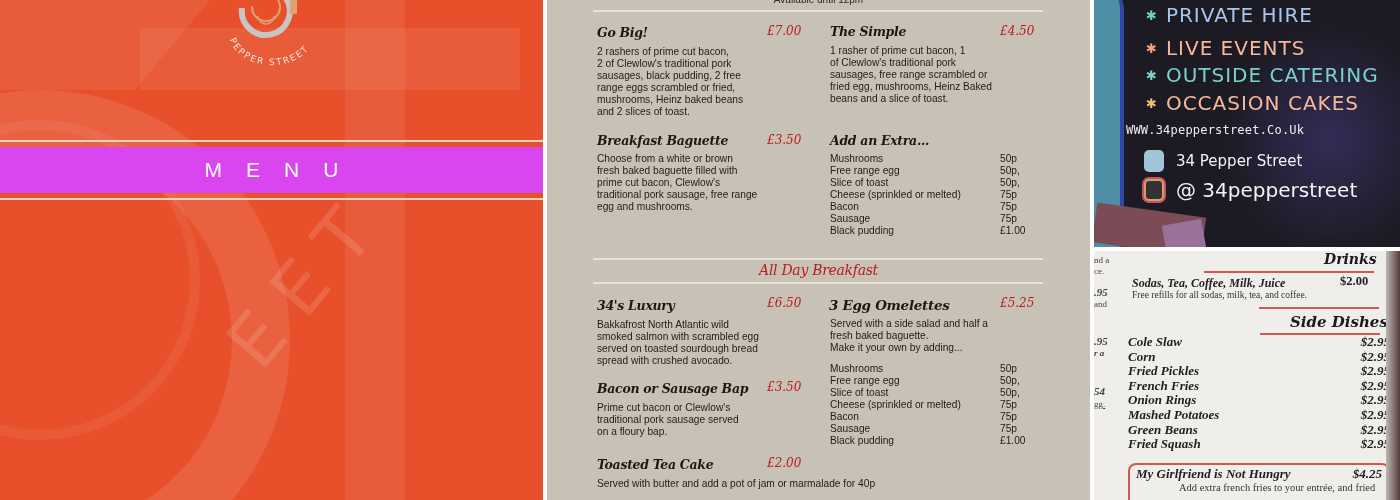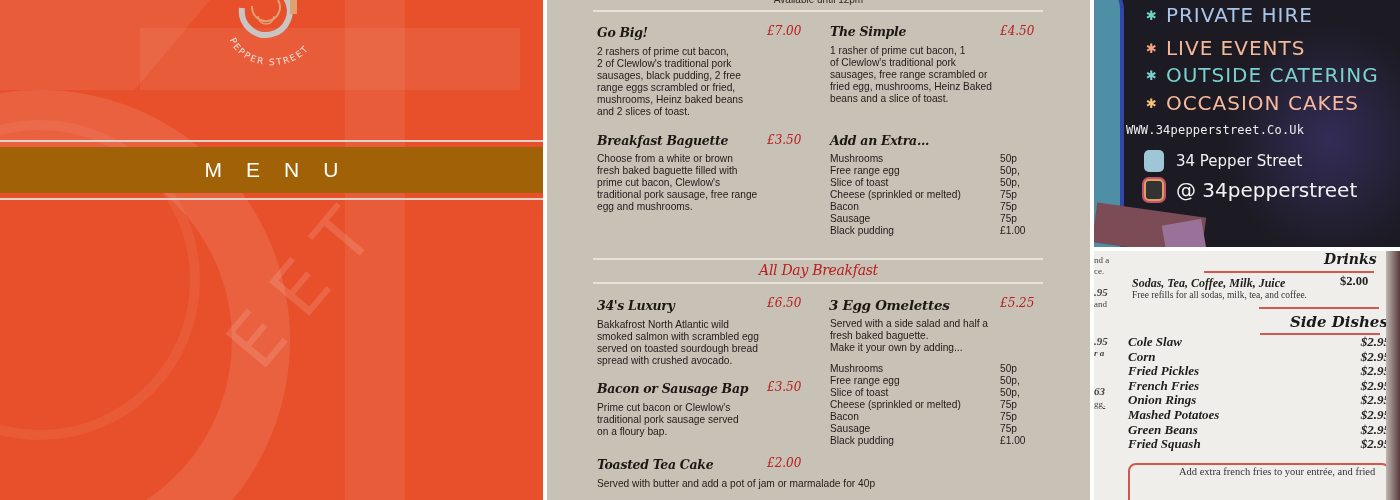--- a/index.html
+++ b/index.html
@@ -13,21 +13,21 @@
   .cover .bg-four-h { left: 140px; top: 28px; width: 380px; height: 62px; }
   .cover .bg-four-d { left: -10px; top: 0; width: 220px; height: 90px; transform: skewX(-40deg); transform-origin: left top; }
   .cover .bg-ring { position: absolute; border-radius: 50%; border: 58px solid rgba(255,255,255,0.1); }
   .cover .bg-ring.r1 { left: -210px; top: 90px; width: 500px; height: 500px; }
   .cover .bg-ring.r2 { left: -120px; top: 120px; width: 320px; height: 320px; border-width: 10px; border-color: rgba(255,255,255,0.06); }
   .cover .bg-street { position: absolute; left: 210px; top: 330px; color: rgba(255,255,255,0.13); font-size: 72px; letter-spacing: 22px; transform: rotate(-50deg); transform-origin: left top; white-space: nowrap; font-family: "DejaVu Sans", sans-serif; }
 
   .logo { position: absolute; left: 220px; top: -10px; width: 100px; height: 80px; }
   .logo-text { position: absolute; left: 222px; top: 20px; width: 100px; height: 50px; }
 
-  .menu-band { position: absolute; left: 0; top: 147px; width: 543px; height: 46px; background: #a16207; display: flex; align-items: center; justify-content: center; }
+  .menu-band { position: absolute; left: 0; top: 147px; width: 543px; height: 46px; background: #d946ef; display: flex; align-items: center; justify-content: center; }
   .menu-band .line-top { position: absolute; left: 0; top: -7px; width: 100%; height: 2px; background: #dcd2c8; }
   .menu-band .line-bot { position: absolute; left: 0; bottom: -7px; width: 100%; height: 2px; background: #dcd2c8; }
   .menu-band span { color: #ffffff; font-size: 21px; letter-spacing: 24px; padding-left: 24px; font-family: "Liberation Sans", sans-serif; }
 
   
   .breakfast { position: absolute; left: 547px; top: 0; width: 543px; height: 500px; background: #c8c1b6; color: #1f1c19; overflow: hidden; }
   .breakfast .avail { position: absolute; left: 0; width: 100%; top: -6px; text-align: center; font-size: 10px; color: #2b2824; }
   .breakfast .rule { position: absolute; left: 46px; width: 450px; height: 2px; background: #e7e1d8; }
   .item-title { position: absolute; font-family: "DejaVu Serif", serif; font-style: italic; font-weight: bold; font-size: 12.5px; color: #1b1815; letter-spacing: -0.3px; text-align: right; }
   .item-price { position: absolute; font-family: "DejaVu Serif", serif; font-style: italic; font-size: 12px; color: #b91c1c; }
@@ -244,21 +244,21 @@
 </div>
 
 <div class="diner">
   <div class="left-col">
     <div style="position:absolute; top:4px">nd a</div>
     <div style="position:absolute; top:15px">ce.</div>
     <div style="position:absolute; top:35px; font-weight:bold; font-style:italic; font-size:11px">.95</div>
     <div style="position:absolute; top:48px">and</div>
     <div style="position:absolute; top:84px; font-weight:bold; font-style:italic; font-size:11px">.95</div>
     <div style="position:absolute; top:97px; font-weight:bold; font-style:italic">r a</div>
-    <div style="position:absolute; top:134px; font-weight:bold; font-style:italic; font-size:11px">63</div>
+    <div style="position:absolute; top:134px; font-weight:bold; font-style:italic; font-size:11px">54</div>
     <div style="position:absolute; top:148px; text-decoration:underline">gg.</div>
   </div>
 
   <div class="heading" style="left:230px; top:0px">Drinks</div>
   <div class="redline" style="left:110px; top:20px; width:170px"></div>
   <div class="drink-name">Sodas, Tea, Coffee, Milk, Juice</div>
   <div class="drink-price">$2.00</div>
   <div class="drink-note">Free refills for all sodas, milk, tea, and coffee.</div>
   <div class="redline" style="left:165px; top:56px; width:120px"></div>
 
@@ -294,17 +294,21 @@
         <span>Green Beans</span>
         <span class="p">$2.95</span>
       </div>
     <div class="side-row">
         <span>Fried Squash</span>
         <span class="p">$2.95</span>
       </div>
   </div>
 
   <div class="special">
+    <div class="row">
+      <span>My Girlfriend is Not Hungry</span>
+      <span>$4.25</span>
+    </div>
     <div class="desc">Add extra french fries to your entrée, and fried</div>
   </div>
 
   <div class="right-edge"></div>
 </div>
 
 </body></html>

